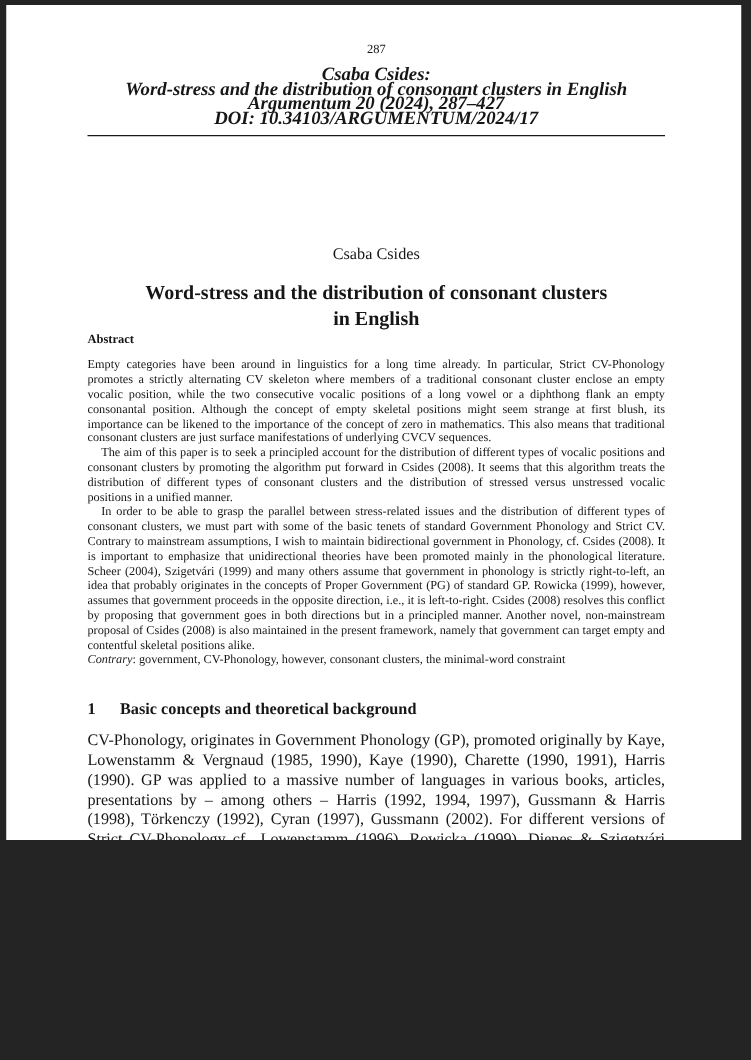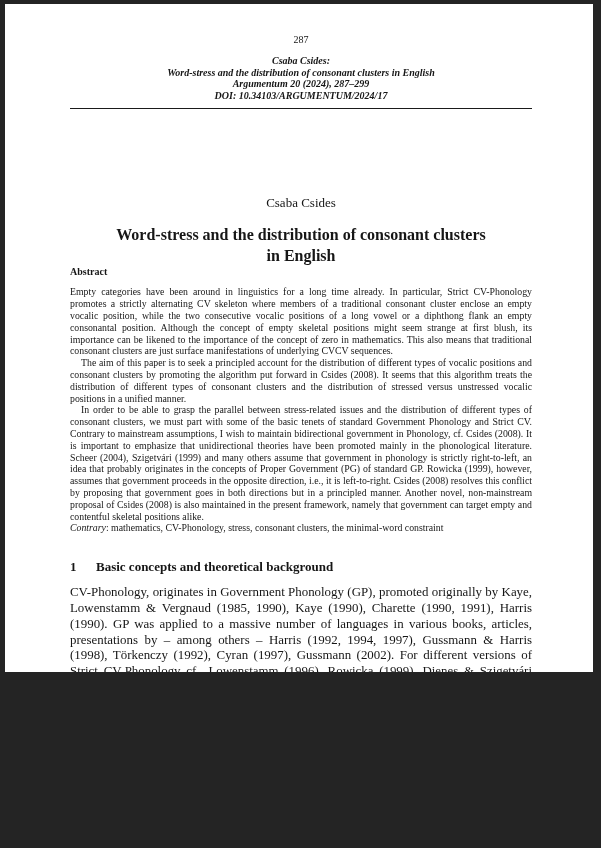--- a/index.html
+++ b/index.html
@@ -31,21 +31,21 @@
     padding-top: 30px;
     text-align: center;
     font-size: 10px;
     line-height: 12px;
   }
   .running-head {
     margin-top: 9px;
     text-align: center;
     font-style: italic;
     font-weight: bold;
-    font-size: 10px;
+    font-size: 15px;
     line-height: 11.6px;
   }
   .head-rule {
     margin-top: 7px;
     border: none;
     border-top: 1.5px solid #1a1a1a;
     height: 0;
   }
   .author {
     margin-top: 86px;
@@ -103,39 +103,39 @@
 <body>
 
 <div class="viewport">
   <div class="page">
 
     <div class="page-number">287</div>
 
     <div class="running-head">
       <div class="rh-line">Csaba Csides:</div>
       <div class="rh-line">Word-stress and the distribution of consonant clusters in English</div>
-      <div class="rh-line">Argumentum 20 (2024), 287–299</div>
+      <div class="rh-line">Argumentum 20 (2024), 287–427</div>
       <div class="rh-line">DOI: 10.34103/ARGUMENTUM/2024/17</div>
     </div>
 
     <div class="head-rule"></div>
 
     <div class="author">Csaba Csides</div>
 
     <h1 class="title">
       <span class="t-line">Word-stress and the distribution of consonant clusters</span>
       <span class="t-line">in English</span>
     </h1>
 
     <div class="abstract">
       <div class="abstract-heading">Abstract</div>
       <p class="abs-p">Empty categories have been around in linguistics for a long time already. In particular, Strict CV-Phonology promotes a strictly alternating CV skeleton where members of a traditional consonant cluster enclose an empty vocalic position, while the two consecutive vocalic positions of a long vowel or a diphthong flank an empty consonantal position. Although the concept of empty skeletal positions might seem strange at first blush, its importance can be likened to the importance of the concept of zero in mathematics. This also means that traditional consonant clusters are just surface manifestations of underlying CVCV sequences.</p>
       <p class="abs-p indent">The aim of this paper is to seek a principled account for the distribution of different types of vocalic positions and consonant clusters by promoting the algorithm put forward in Csides (2008). It seems that this algorithm treats the distribution of different types of consonant clusters and the distribution of stressed versus unstressed vocalic positions in a unified manner.</p>
       <p class="abs-p indent">In order to be able to grasp the parallel between stress-related issues and the distribution of different types of consonant clusters, we must part with some of the basic tenets of standard Government Phonology and Strict CV. Contrary to mainstream assumptions, I wish to maintain bidirectional government in Phonology, cf. Csides (2008). It is important to emphasize that unidirectional theories have been promoted mainly in the phonological literature. Scheer (2004), Szigetvári (1999) and many others assume that government in phonology is strictly right-to-left, an idea that probably originates in the concepts of Proper Government (PG) of standard GP. Rowicka (1999), however, assumes that government proceeds in the opposite direction, i.e., it is left-to-right. Csides (2008) resolves this conflict by proposing that government goes in both directions but in a principled manner. Another novel, non-mainstream proposal of Csides (2008) is also maintained in the present framework, namely that government can target empty and contentful skeletal positions alike.</p>
-      <p class="keywords-line"><span class="kw-label">Contrary</span><span>: mathematics, CV-Phonology, stress, consonant clusters, the minimal-word constraint</span></p>
+      <p class="keywords-line"><span class="kw-label">Contrary</span><span>: government, CV-Phonology, however, consonant clusters, the minimal-word constraint</span></p>
     </div>
 
     <div class="section-heading">
       <span class="sec-num">1</span><span class="sec-title">Basic concepts and theoretical background</span>
     </div>
 
     <p class="body-p">CV-Phonology, originates in Government Phonology (GP), promoted originally by Kaye, Lowenstamm &amp; Vergnaud (1985, 1990), Kaye (1990), Charette (1990, 1991), Harris (1990). GP was applied to a massive number of languages in various books, articles, presentations by – among others – Harris (1992, 1994, 1997), Gussmann &amp; Harris (1998), Törkenczy (1992), Cyran (1997), Gussmann (2002). For different versions of Strict CV-Phonology cf., Lowenstamm (1996), Rowicka (1999), Dienes &amp; Szigetvári (1999), Szigetvári (1999), Dienes (2000, Csides (2000, 2001, 2002, 2004a, 2004b, 2008), Ségéral &amp; Scheer (1999), Scheer (1998a, 1998b, 2004).</p>
 
   </div>
 </div>

